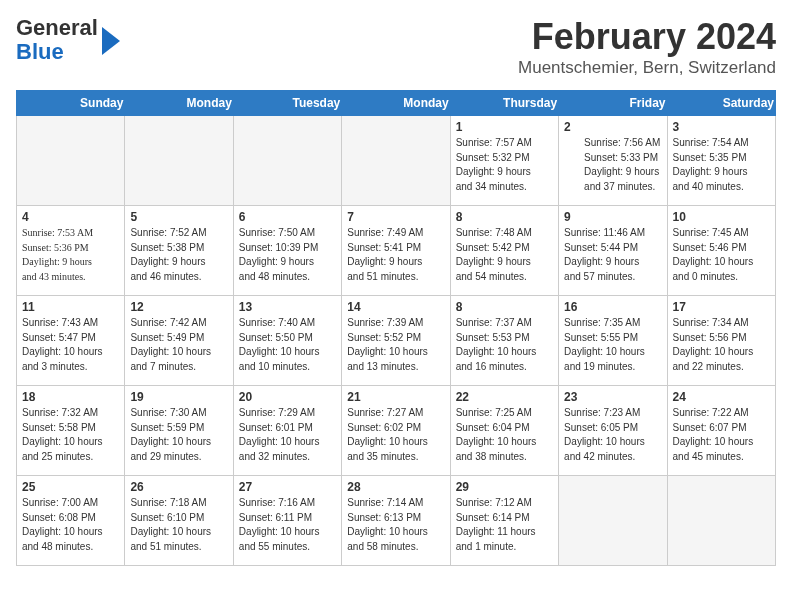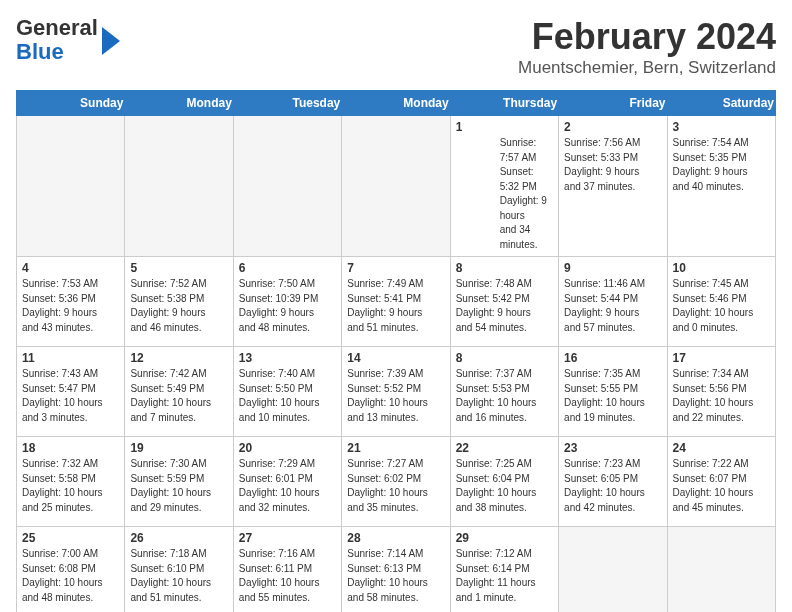--- a/index.html
+++ b/index.html
@@ -118,44 +118,44 @@
       </tr>
   </thead>
   <tbody id="calendar-body">
       <tr>
         <td class="empty"></td>
         <td class="empty"></td>
         <td class="empty"></td>
         <td class="empty"></td>
         <td>
           <span class="day-num">1</span>
-          <div class="day-info" style="white-space: pre-line; margin-left: 44px;">Sunrise: 7:57 AM
+          <div class="day-info" style="white-space: pre-line;">Sunrise: 7:57 AM
 Sunset: 5:32 PM
 Daylight: 9 hours
 and 34 minutes.</div>
         </td>
         <td>
           <span class="day-num">2</span>
-          <div class="day-info" style="white-space: pre-line;">Sunrise: 7:56 AM
+          <div class="day-info" style="white-space: pre-line; margin-left: 20px;">Sunrise: 7:56 AM
 Sunset: 5:33 PM
 Daylight: 9 hours
 and 37 minutes.</div>
         </td>
         <td>
           <span class="day-num">3</span>
           <div class="day-info" style="white-space: pre-line;">Sunrise: 7:54 AM
 Sunset: 5:35 PM
 Daylight: 9 hours
 and 40 minutes.</div>
         </td>
       </tr>
       <tr>
         <td>
           <span class="day-num">4</span>
-          <div class="day-info" style="white-space: pre-line;">Sunrise: 7:53 AM
+          <div class="day-info" style="white-space: pre-line; font-family: Liberation Serif, serif;">Sunrise: 7:53 AM
 Sunset: 5:36 PM
 Daylight: 9 hours
 and 43 minutes.</div>
         </td>
         <td>
           <span class="day-num">5</span>
           <div class="day-info" style="white-space: pre-line;">Sunrise: 7:52 AM
 Sunset: 5:38 PM
 Daylight: 9 hours
 and 46 minutes.</div>

